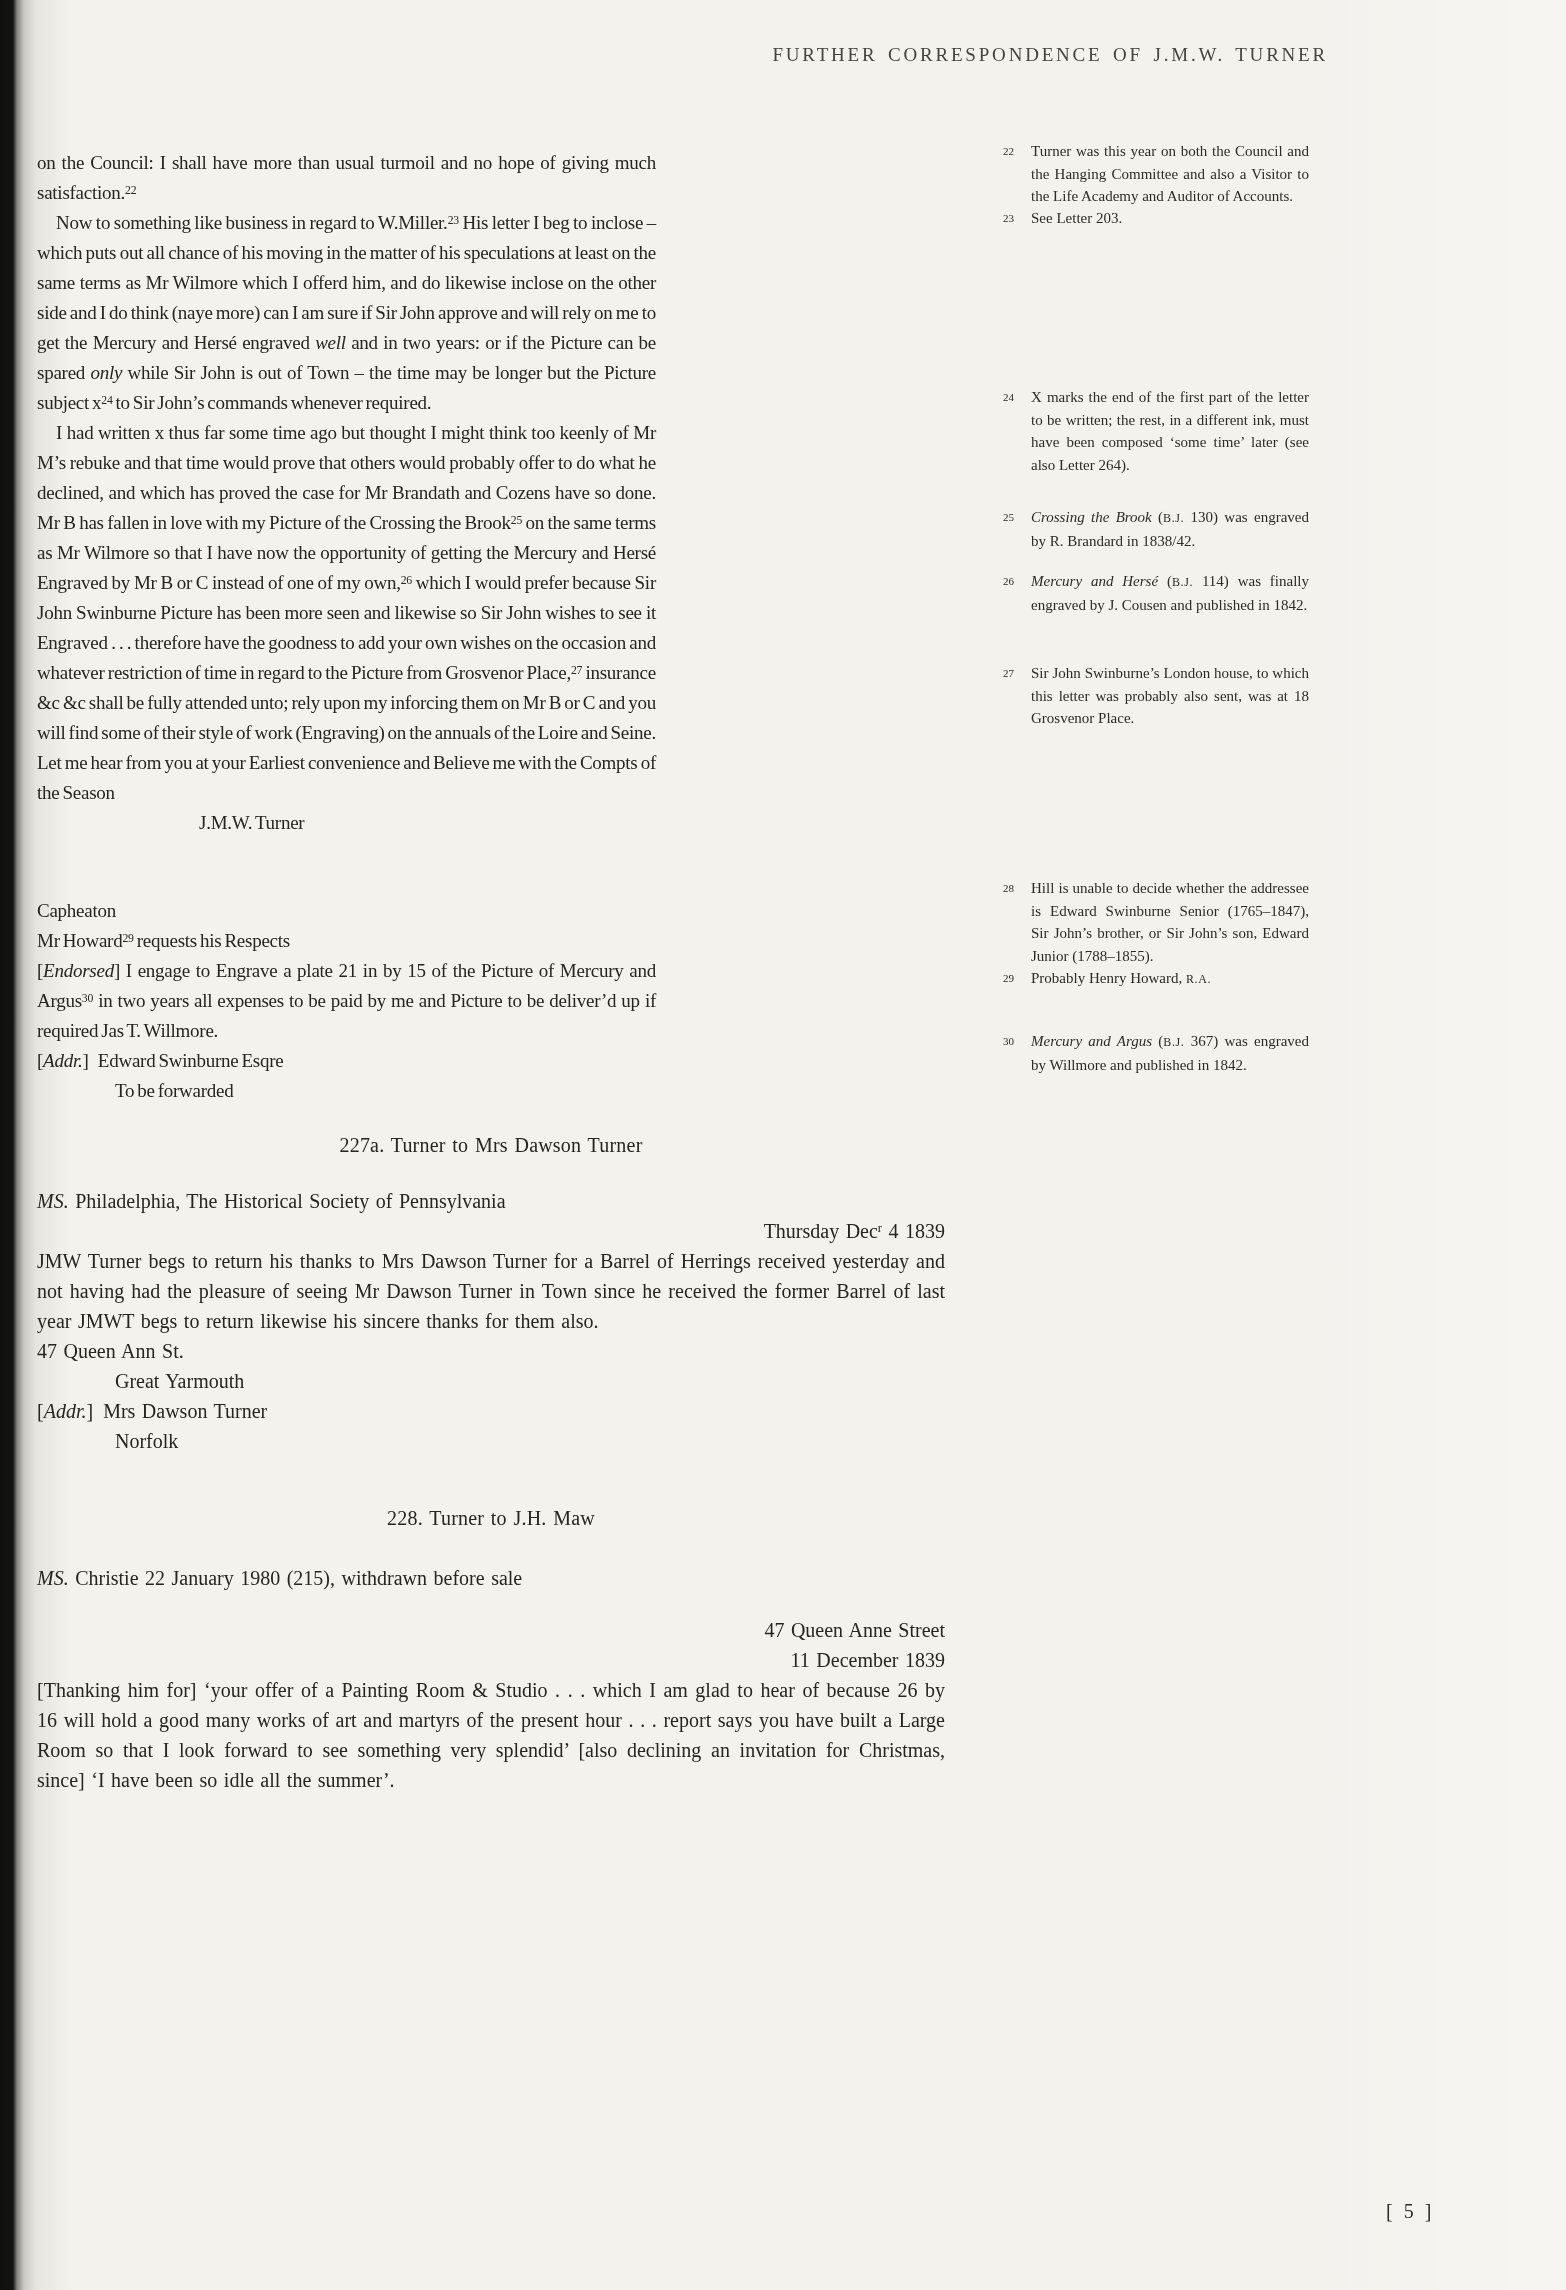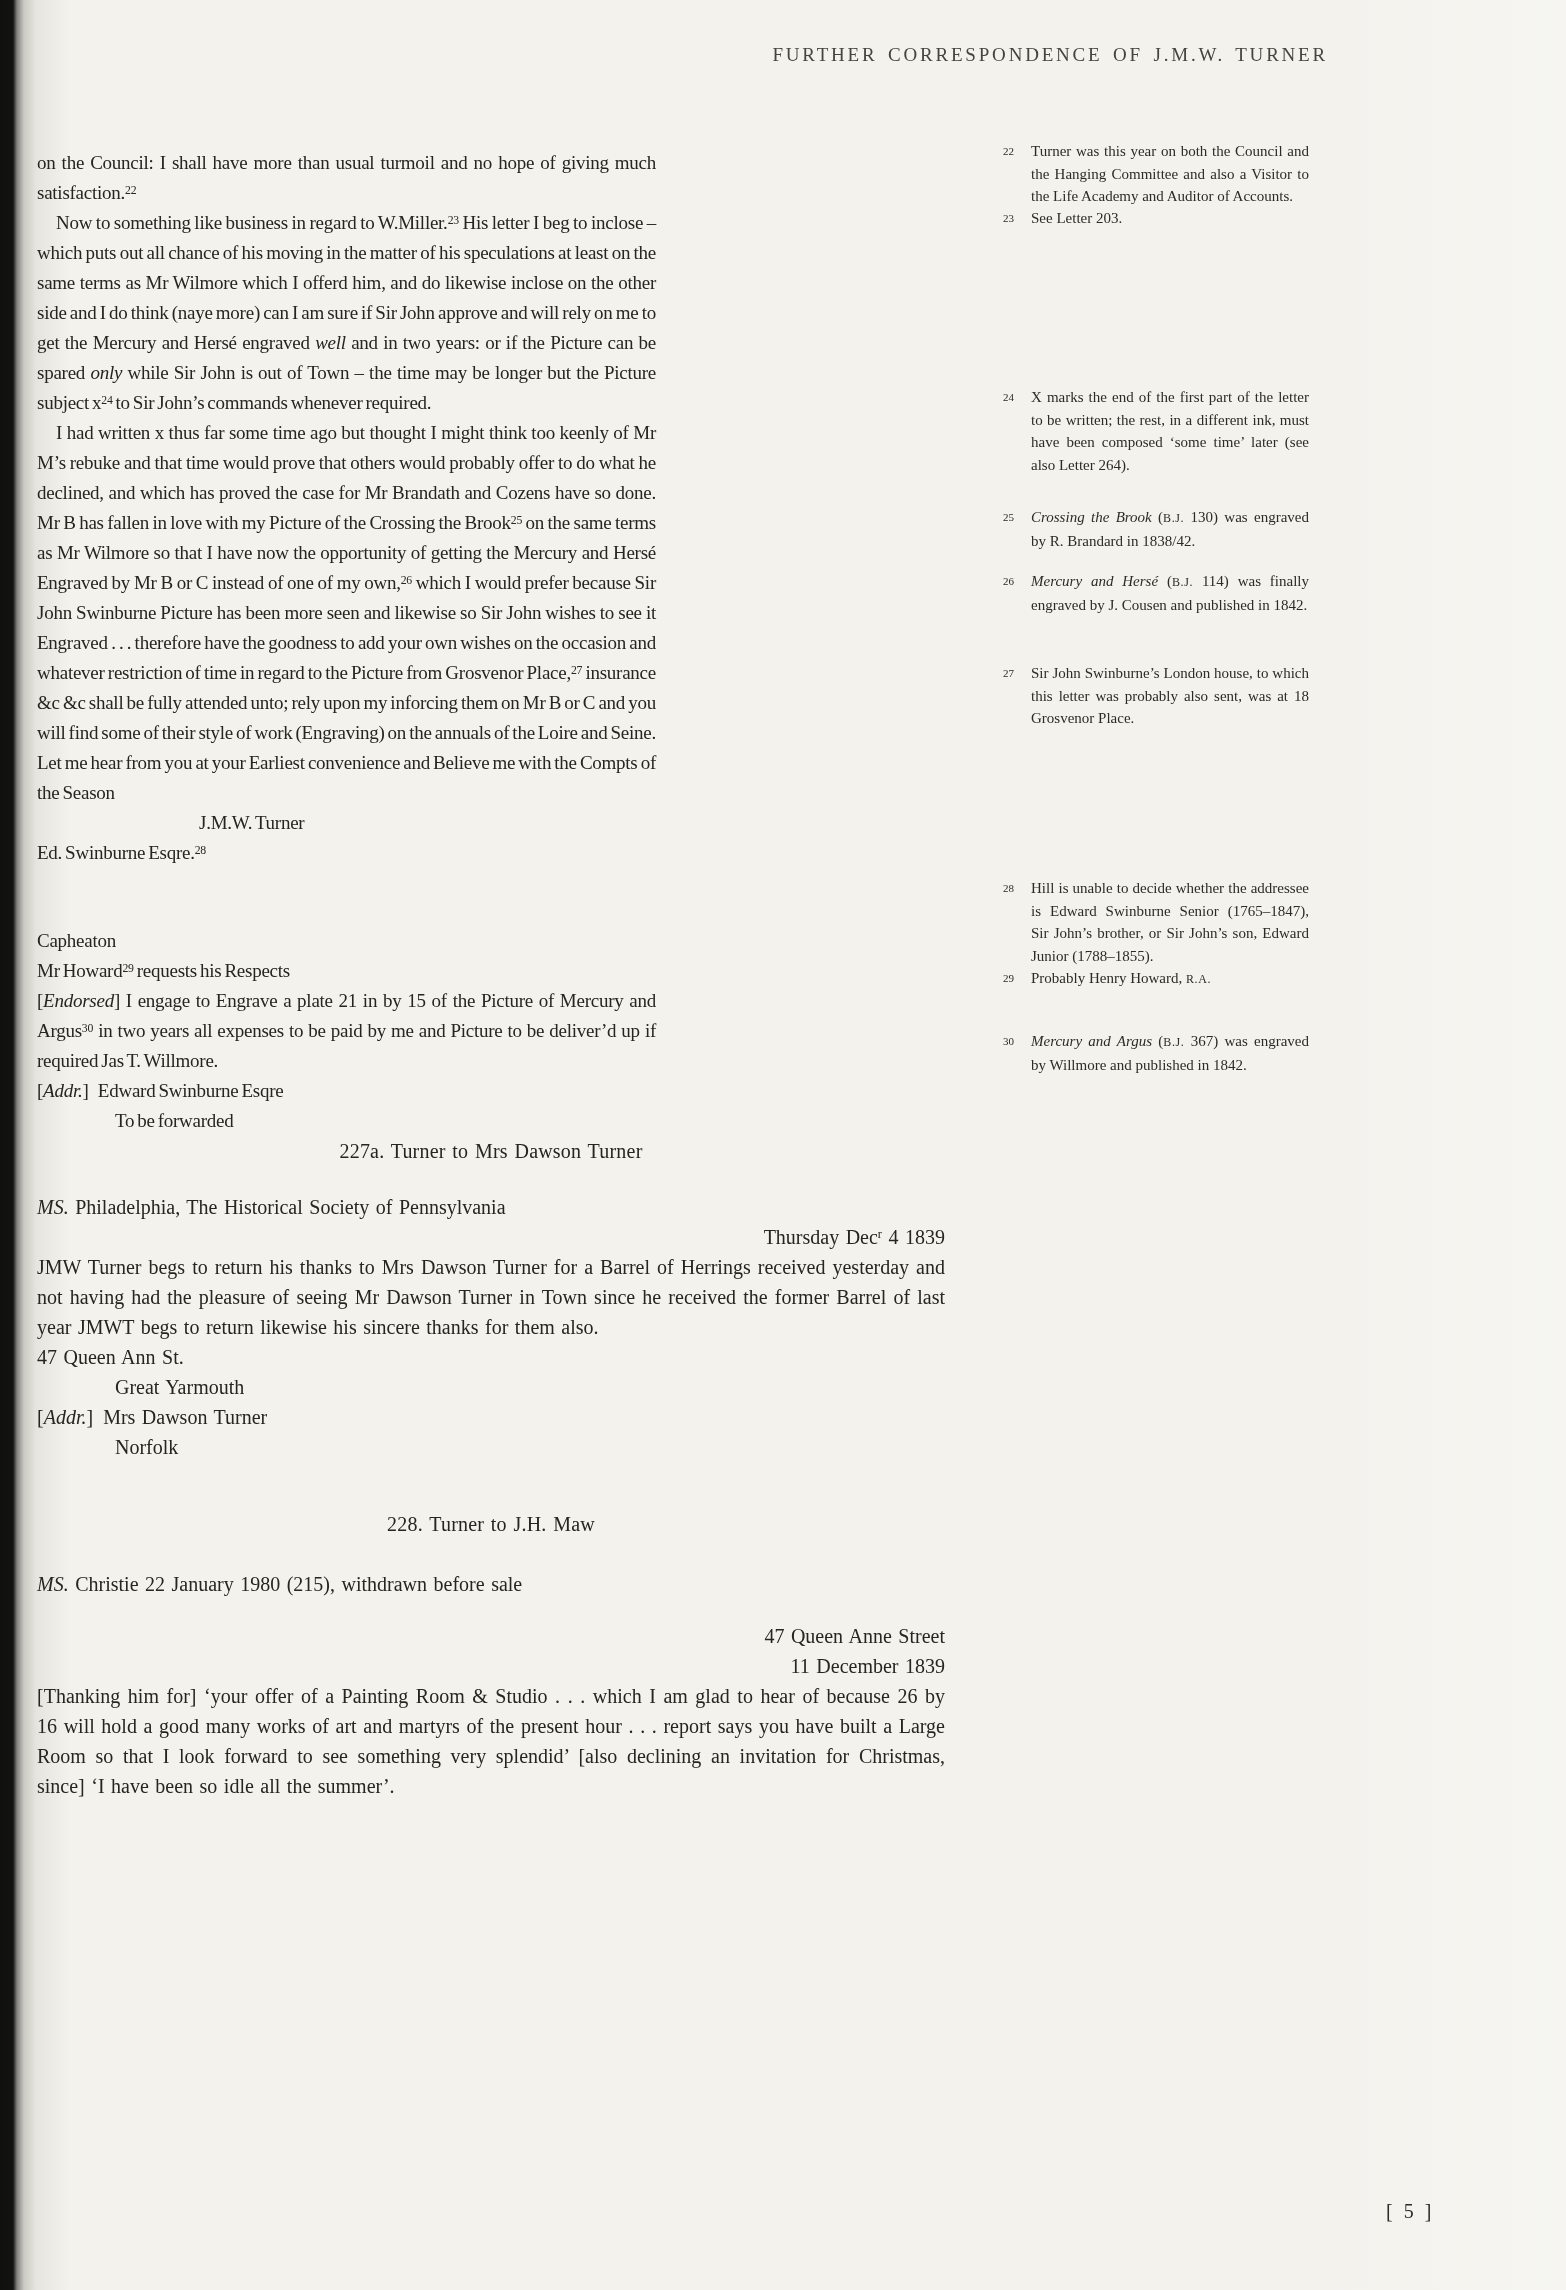--- a/index.html
+++ b/index.html
@@ -63,30 +63,29 @@
 <div class="page-sheen"></div>
 
 <div class="running-header">FURTHER CORRESPONDENCE OF J.M.W. TURNER</div>
 
 <div class="main-col">
   <div class="narrow">
       <div class="blk para"><span>on the Council: I shall have more than usual turmoil and no hope of giving much satisfaction.</span><sup class="supn">22</sup></div>
       <div class="blk para fi"><span>Now to something like business in regard to W.Miller.</span><sup class="supn">23</sup><span> His letter I beg to inclose – which puts out all chance of his moving in the matter of his speculations at least on the same terms as Mr Wilmore which I offerd him, and do likewise inclose on the other side and I do think (naye more) can I am sure if Sir John approve and will rely on me to get the Mercury and Hersé engraved </span><span class="it">well</span><span> and in two years: or if the Picture can be spared </span><span class="it">only</span><span> while Sir John is out of Town – the time may be longer but the Picture subject x</span><sup class="supn">24</sup><span> to Sir John’s commands whenever required.</span></div>
       <div class="blk para fi"><span>I had written x thus far some time ago but thought I might think too keenly of Mr M’s rebuke and that time would prove that others would probably offer to do what he declined, and which has proved the case for Mr Brandath and Cozens have so done. Mr B has fallen in love with my Picture of the Crossing the Brook</span><sup class="supn">25</sup><span> on the same terms as Mr Wilmore so that I have now the opportunity of getting the Mercury and Hersé Engraved by Mr B or C instead of one of my own,</span><sup class="supn">26</sup><span> which I would prefer because Sir John Swinburne Picture has been more seen and likewise so Sir John wishes to see it Engraved . . . therefore have the goodness to add your own wishes on the occasion and whatever restriction of time in regard to the Picture from Grosvenor Place,</span><sup class="supn">27</sup><span> insurance &amp;c &amp;c shall be fully attended unto; rely upon my inforcing them on Mr B or C and you will find some of their style of work (Engraving) on the annuals of the Loire and Seine. Let me hear from you at your Earliest convenience and Believe me with the Compts of the Season</span></div>
       <div class="blk line" style="padding-left: 162px;"><span>J.M.W. Turner</span></div>
-      <div class="blk line"><span>Ed. Swinburne Esqre.</span><sup class="supn">28</sup></div>
       <div style="height: 58px;"></div>
       <div class="blk line"><span>Capheaton</span></div>
       <div class="blk line"><span>Mr Howard</span><sup class="supn">29</sup><span> requests his Respects</span></div>
       <div class="blk para"><span>[</span><span class="it">Endorsed</span><span>] I engage to Engrave a plate 21 in by 15 of the Picture of Mercury and Argus</span><sup class="supn">30</sup><span> in two years all expenses to be paid by me and Picture to be deliver’d up if required Jas T. Willmore.</span></div>
       <div class="blk line"><span>[</span><span class="it">Addr.</span><span>] Edward Swinburne Esqre</span></div>
       <div class="blk line" style="padding-left: 78px;"><span>To be forwarded</span></div>
     </div>
   <div class="wide">
-      <div class="blk heading" style="margin-bottom: 26px;"><span>227a.  Turner to Mrs Dawson Turner</span></div>
+      <div class="blk heading" style="margin-top: 24px; margin-bottom: 26px;"><span>227a.  Turner to Mrs Dawson Turner</span></div>
       <div class="blk line"><span class="it">MS.</span><span> Philadelphia, The Historical Society of Pennsylvania</span></div>
       <div class="blk rline"><span>Thursday Dec</span><sup class="supn">r</sup><span> 4 1839</span></div>
       <div class="blk para"><span>JMW Turner begs to return his thanks to Mrs Dawson Turner for a Barrel of Herrings received yesterday and not having had the pleasure of seeing Mr Dawson Turner in Town since he received the former Barrel of last year JMWT begs to return likewise his sincere thanks for them also.</span></div>
       <div class="blk line"><span>47 Queen Ann St.</span></div>
       <div class="blk line" style="padding-left: 78px;"><span>Great Yarmouth</span></div>
       <div class="blk line"><span>[</span><span class="it">Addr.</span><span>] Mrs Dawson Turner</span></div>
       <div class="blk line" style="padding-left: 78px;"><span>Norfolk</span></div>
       <div class="blk heading" style="margin-top: 47px; margin-bottom: 30px;"><span>228.  Turner to J.H. Maw</span></div>
       <div class="blk line"><span class="it">MS.</span><span> Christie 22 January 1980 (215), withdrawn before sale</span></div>
       <div style="height: 22px;"></div>

